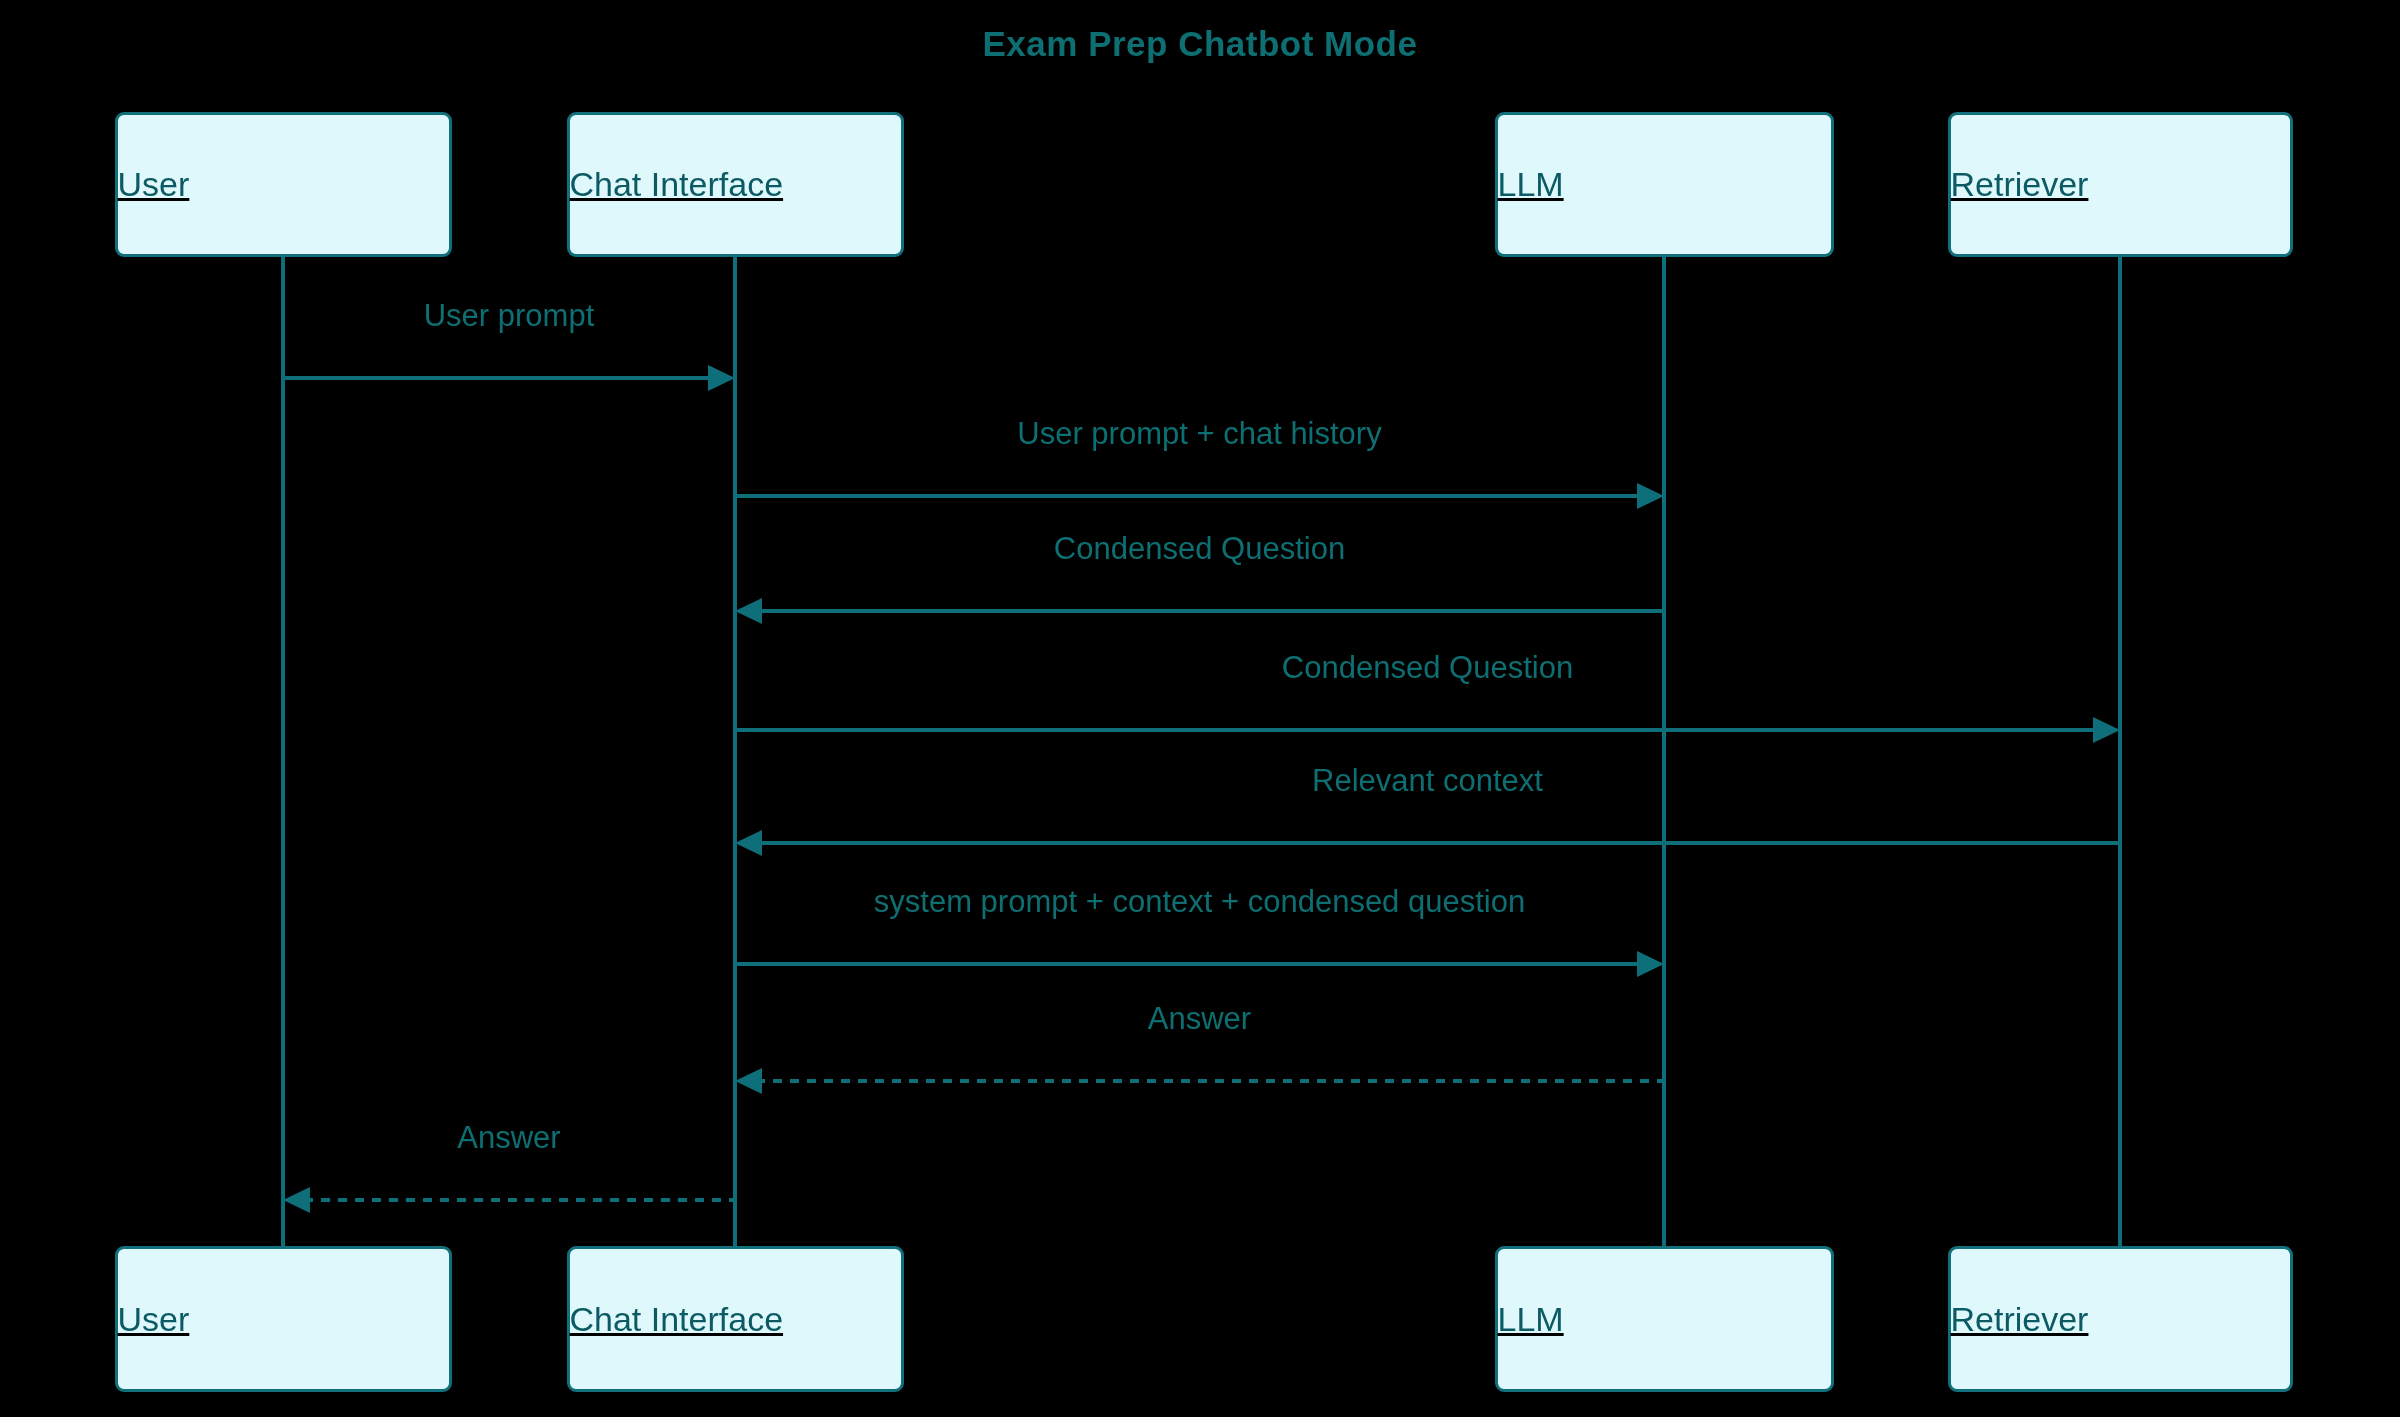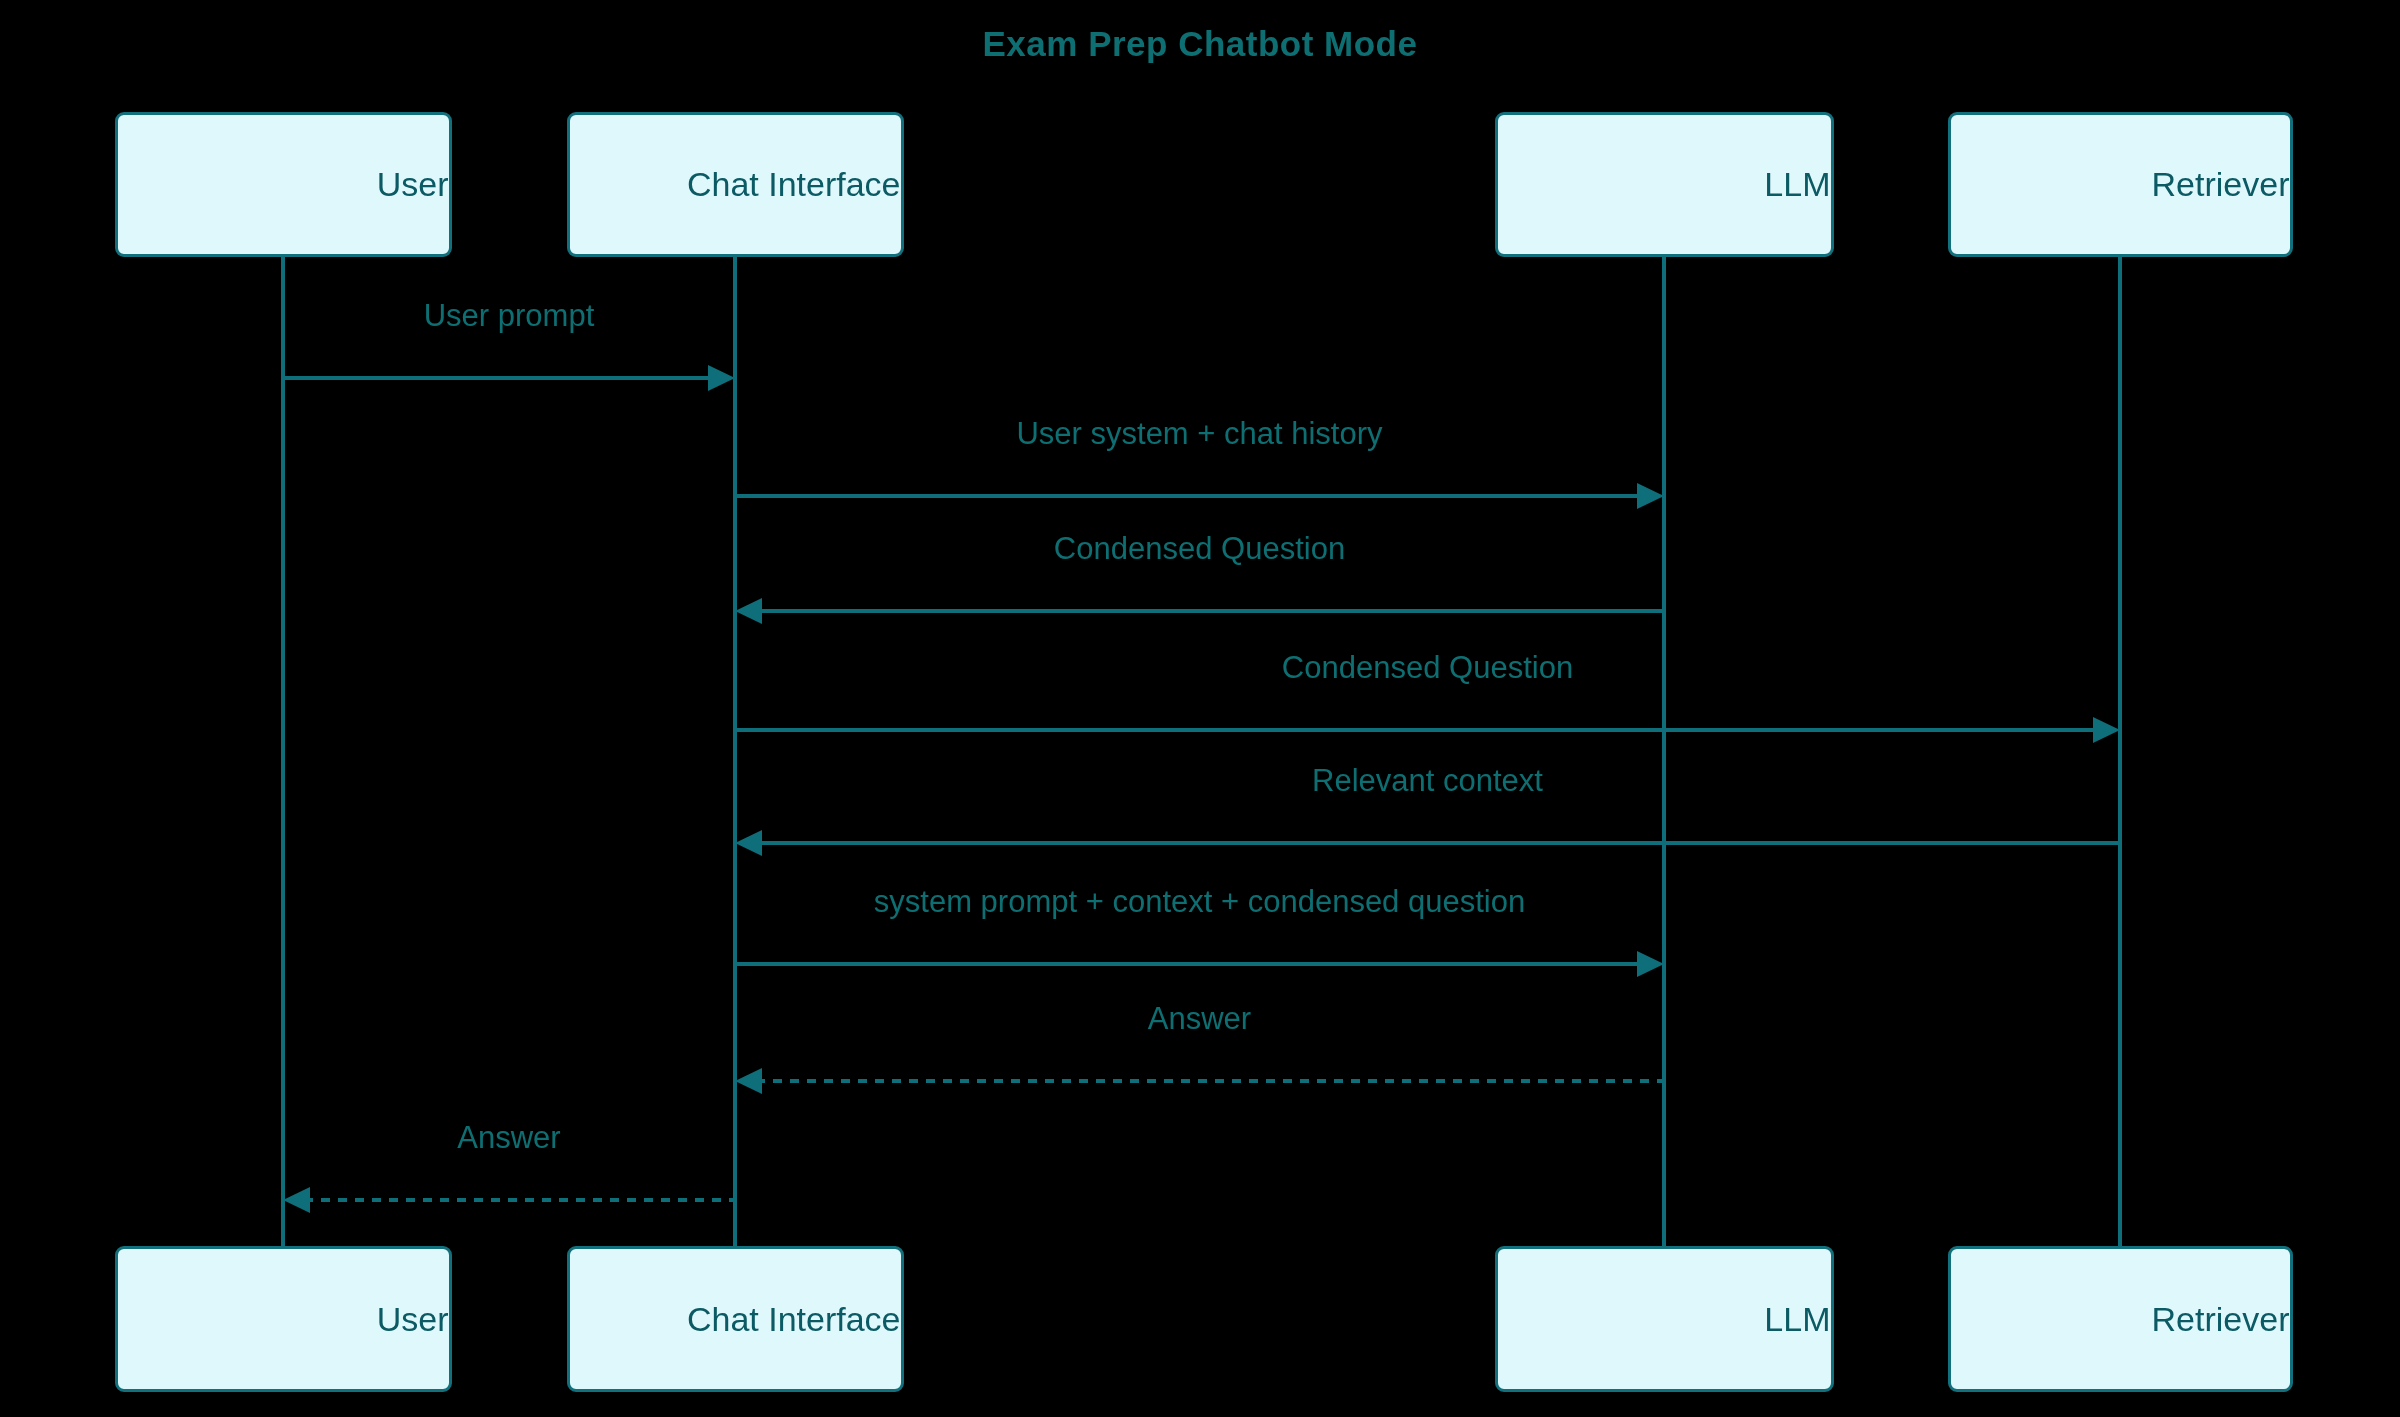--- a/index.html
+++ b/index.html
@@ -28,21 +28,22 @@
     letter-spacing: 0.5px;
   }
   .actor-box {
     position: absolute;
     box-sizing: border-box;
     background: var(--actor-fill);
     border: 3px solid var(--actor-border);
     border-radius: 9px;
     display: flex;
     align-items: center;
-    justify-content: flex-end;
+    justify-content: flex-start;
+    text-decoration: underline;
   }
   .actor-label {
     font-size: 34px;
     font-weight: 400;
     color: var(--actor-text);
   }
   .lifeline {
     position: absolute;
     width: 4px;
     background: var(--line);
@@ -109,21 +110,21 @@
   </div>
       <div class="actor-box" style="left: 1947.5px; top: 1246px; width: 345px; height: 146px;">
     <span class="actor-label">Retriever</span>
   </div>
       <div>
     <div class="message-label" style="left: -91px; top: 298px;">User prompt</div>
     <div class="message-line" style="left: 283px; top: 376px; width: 431px;"></div>
     <div class="arrowhead right" style="top: 365px; left: 708px;"></div>
   </div>
       <div>
-    <div class="message-label" style="left: 599.5px; top: 416px;">User system + chat history</div>
+    <div class="message-label" style="left: 599.5px; top: 416px;">User prompt + chat history</div>
     <div class="message-line" style="left: 735px; top: 494px; width: 908px;"></div>
     <div class="arrowhead right" style="top: 483px; left: 1637px;"></div>
   </div>
       <div>
     <div class="message-label" style="left: 599.5px; top: 531px;">Condensed Question</div>
     <div class="message-line" style="left: 756px; top: 609px; width: 908px;"></div>
     <div class="arrowhead left" style="top: 598px; left: 735px;"></div>
   </div>
       <div>
     <div class="message-label" style="left: 827.5px; top: 650px;">Condensed Question</div>

